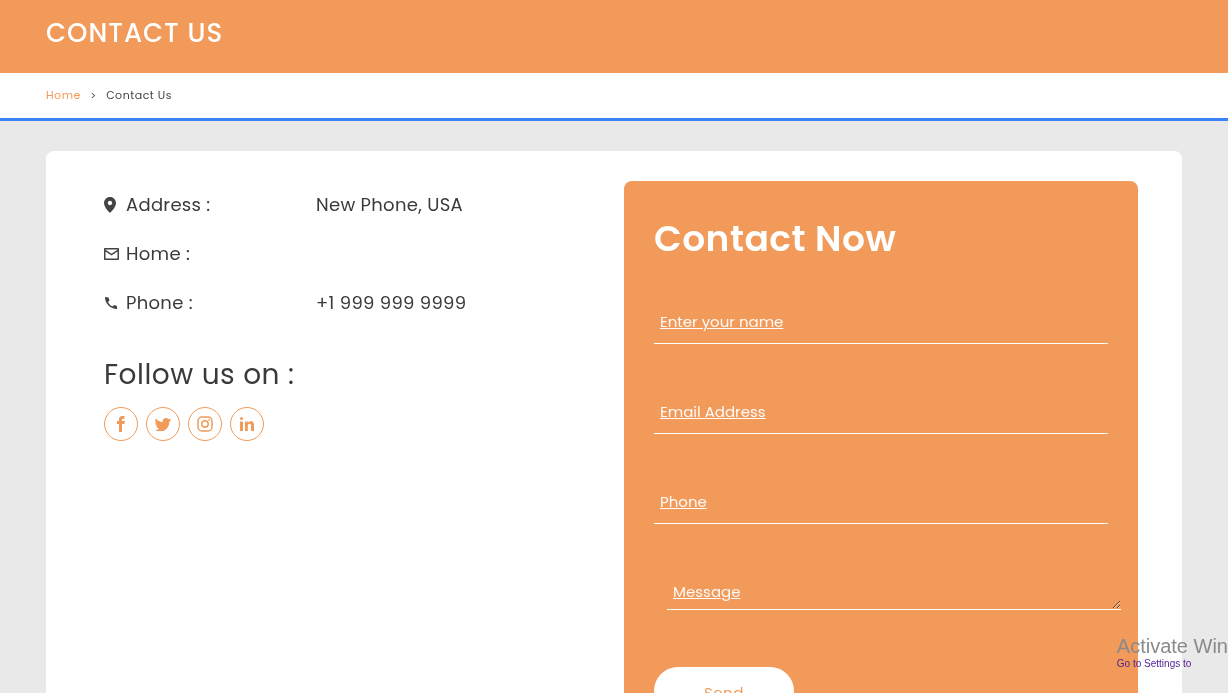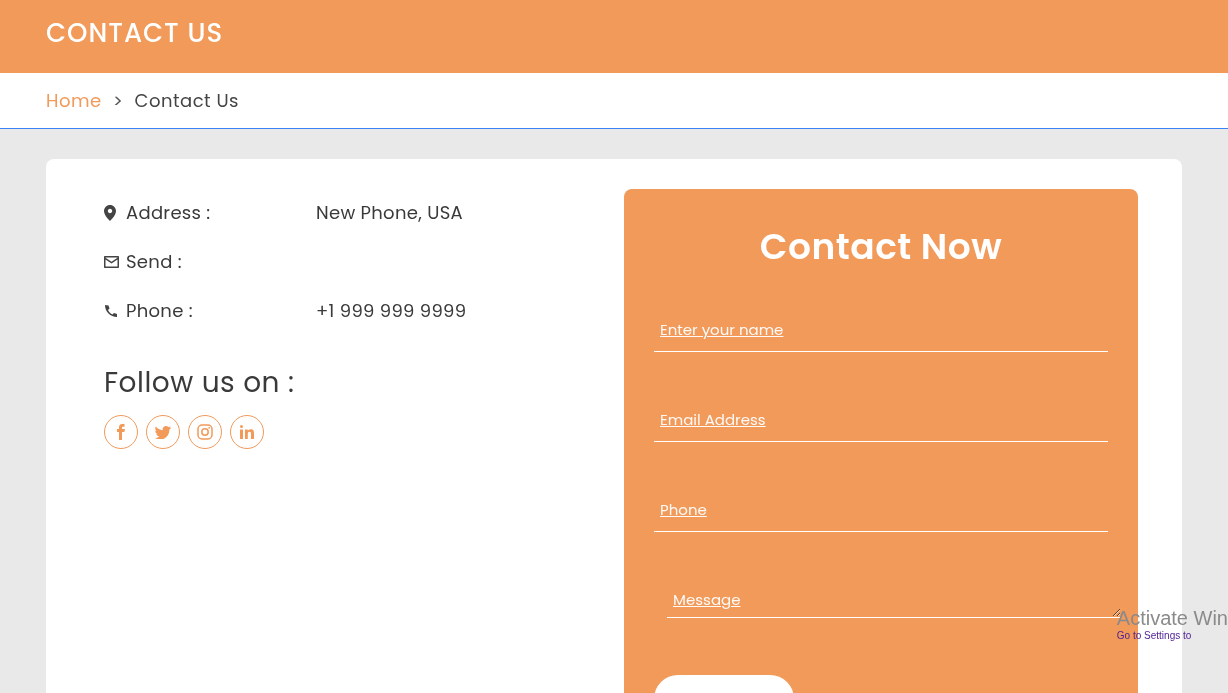--- a/index.html
+++ b/index.html
@@ -14,23 +14,23 @@
       padding: 14px 46px 20px;
       color: white;
     }
     .header-title {
       font-size: 26px;
       font-weight: 500;
       letter-spacing: 1px;
     }
     .breadcrumb-bar {
       background: #ffffff;
-      border-bottom: 1px solid #3b82f6;
+      border-bottom: 3px solid #3b82f6;
       padding: 14px 46px;
-      font-size: 18px;
+      font-size: 11px;
       letter-spacing: 0.5px;
     }
     .breadcrumb-home {
       color: #f19a5a;
       text-decoration: none;
     }
     .breadcrumb-sep { margin: 0 6px; color: #555; }
     .breadcrumb-current { color: #444; }
     .main-wrap {
       padding: 30px 46px 0;
@@ -73,21 +73,20 @@
     .form-card {
       background: #f19a5a;
       border-radius: 8px;
       width: 514px;
       padding: 30px 30px 40px;
       color: #fff;
     }
     .form-title {
       font-size: 36px;
       font-weight: 600;
-      text-align: center;
       margin-bottom: 34px;
       letter-spacing: 0.5px;
     }
     .field {
       width: 100%;
       background: transparent;
       border: none;
       border-bottom: 1.5px solid #ffffff;
       color: #fff;
       font-size: 15px;
@@ -105,21 +104,21 @@
       border: none;
       border-radius: 24px;
       padding: 14px 50px;
       font-size: 15px;
       font-family: inherit;
       letter-spacing: 0.5px;
       cursor: pointer;
     }
     .watermark {
       position: fixed;
-      right: 0; bottom: 52px;
+      right: 0; bottom: 24px;
       color: #7f7f7f;
       text-align: left;
       pointer-events: none;
       font-family: 'Segoe UI', Arial, sans-serif;
     }
     .watermark .wm1 { font-size: 20px; color: #8a8a8a; }
     .watermark .wm2 { font-size: 10px; color: #4c1d95; }
   </style>
 </head>
 <body>
@@ -148,21 +147,21 @@
         <span class="info-label">Address :</span>
         <span class="info-value">New Phone, USA</span>
       </div>
 
       <div class="info-row">
         <span class="info-icon">
           <svg width="15" height="12" viewBox="0 0 15 12" fill="currentColor">
               <path d="M1 0h13c.6 0 1 .4 1 1v10c0 .6-.4 1-1 1H1c-.6 0-1-.4-1-1V1c0-.6.4-1 1-1zm.5 1.5v.3l6 4 6-4v-.3h-12zm12 2L7.5 7.5 1.5 3.5V10.5h12V3.5z"></path>
             </svg>
         </span>
-        <span class="info-label">Send :</span>
+        <span class="info-label">Home :</span>
       </div>
 
       <div class="info-row">
         <span class="info-icon">
           <svg width="14" height="14" viewBox="0 0 14 14" fill="currentColor">
               <path d="M13 10l-3-1-1.5 1.5c-2-1-3.5-2.5-4.5-4.5L5.5 4.5 4.5 1.5 1 1c0 6.6 5.4 12 12 12l0-3z"></path>
             </svg>
         </span>
         <span class="info-label">Phone :</span>
         <span class="info-value">+1 999 999 9999</span>

